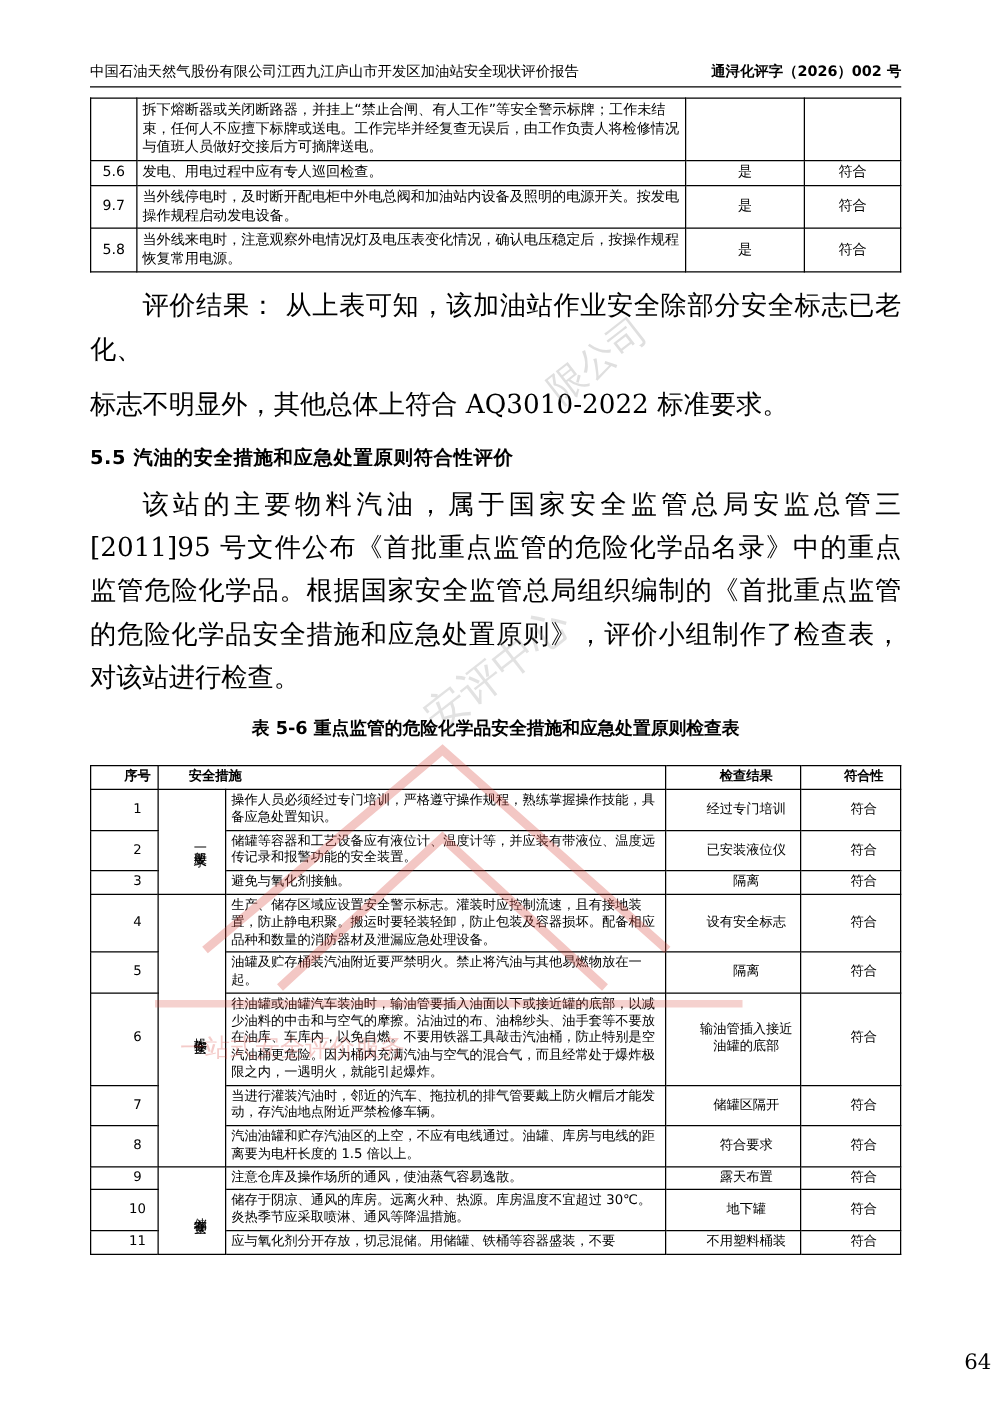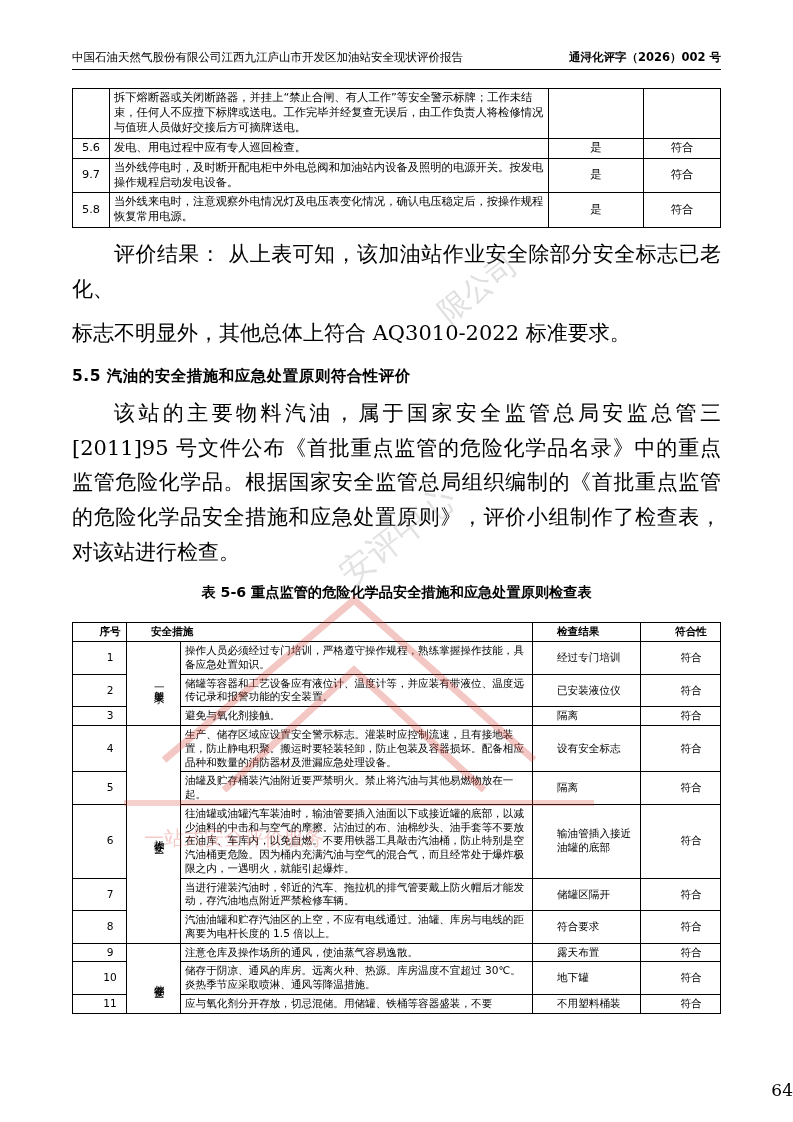--- a/index.html
+++ b/index.html
@@ -22,21 +22,21 @@
 
   
   .header {
     position: relative;
     display: flex;
     justify-content: space-between;
     align-items: flex-end;
     font-size: 11.5px;
     padding-bottom: 4px;
     border-bottom: 1.2px solid #000;
-    margin-bottom: 18px;
+    margin-bottom: 8px;
   }
   .header-left { letter-spacing: 0px; }
   .header-right { font-weight: bold; letter-spacing: 0px; }
 
   
   table { border-collapse: collapse; width: 100%; }
   .tbl td, .tbl th {
     border: 1px solid #000;
     font-size: 11.3px;
     line-height: 1.32;
@@ -77,21 +77,21 @@
     text-align: center;
     margin: 14px 0 20px 0;
   }
 
   
   .t2 td, .t2 th { font-size: 10.6px; line-height: 1.3; padding-left: 24px; }
   .t2 .h { font-weight: bold; text-align: center; }
   .t2 .c-no    { width: 26px; text-align: center; }
   .t2 .c-grp   { width: 26px; text-align: center; }
   .t2 .c-meas  { text-align: left; }
-  .t2 .c-res   { width: 80px; text-align: left; }
+  .t2 .c-res   { width: 80px; text-align: center; }
   .t2 .c-conf  { width: 52px; text-align: center; }
   .t2 .vert {
     writing-mode: vertical-rl;
     text-orientation: upright;
     letter-spacing: 1px;
     white-space: nowrap;
     padding: 4px 1px;
   }
   .t2 .vcell { text-align:center; }
 

